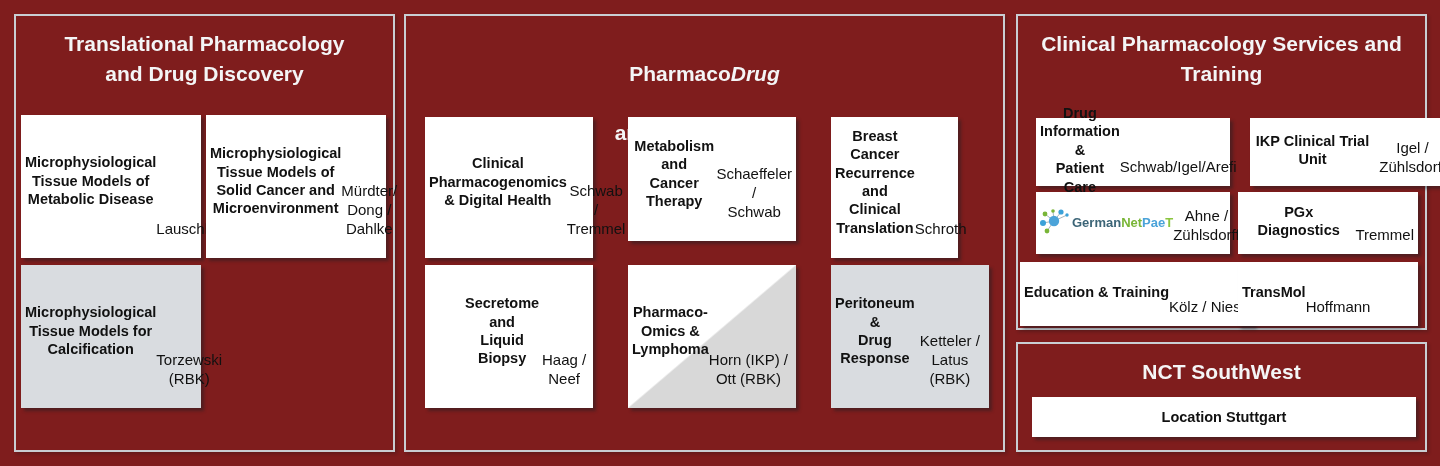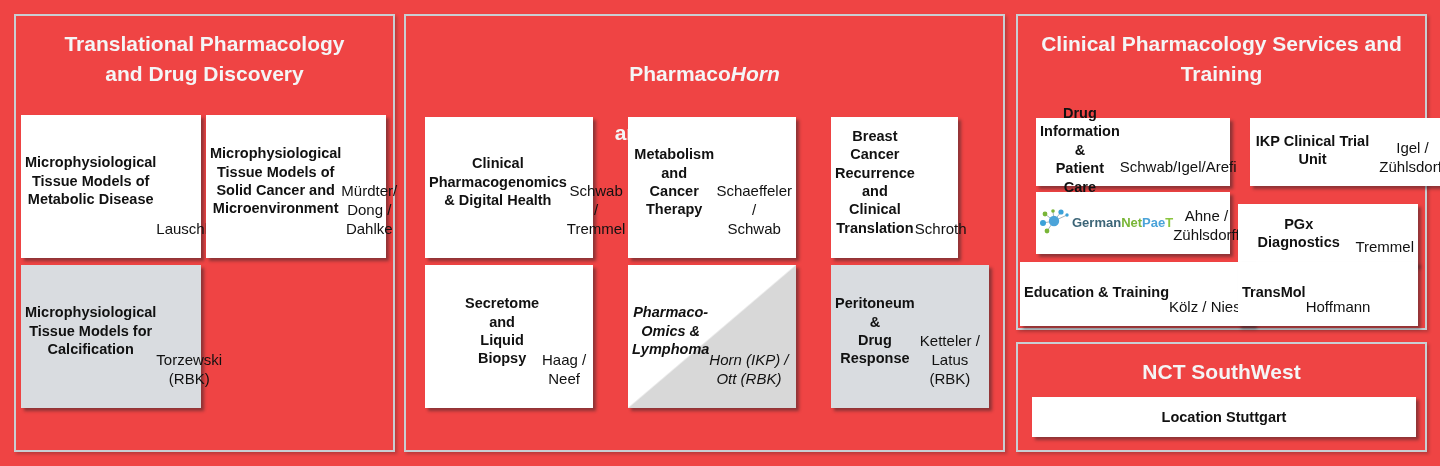--- a/index.html
+++ b/index.html
@@ -1,18 +1,18 @@
 <!DOCTYPE html>
 <html><head>
 <meta charset="utf-8">
 <style>
   html,body { margin:0; padding:0; }
   .stage {
     position:relative; width:1440px; height:466px;
-    background:#ef4444;
+    background:#7f1d1d;
     font-family:"Liberation Sans", sans-serif;
     overflow:hidden;
   }
   .panel {
     position:absolute;
     border:2px solid #c9ced3;
     box-sizing:border-box;
     box-shadow:2px 2px 3px rgba(20,24,28,0.25);
   }
   .panel-header {
@@ -30,21 +30,21 @@
     box-shadow:3px 3px 3px rgba(25,30,36,0.45);
     box-sizing:border-box;
     display:flex;
     flex-direction:row;
     align-items:center;
     text-align:center;
     color:#111111;
     padding:9px 4px 20px 4px;
   }
   .box.gray { background:#d9dce0; }
-  .box.diagonal { background:linear-gradient(to bottom right, #ffffff 49.6%, #d8d8d8 50.4%);font-style:italic; }
+  .box.diagonal { background:linear-gradient(to bottom right, #ffffff 49.6%, #d8d8d8 50.4%); }
   .box.small { padding:6px 4px 10px 4px; }
   .box.location { justify-content:center; padding:6px 4px; }
   .box-title {
     font-weight:bold;
     font-size:14.5px;
     line-height:1.27;
     white-space:pre-line;
   }
   .box-leader {
     margin-top:auto;
@@ -94,32 +94,32 @@
     <div class="box gray" style="left:5px; top:249px; width:180px; height:143px;">
       <div class="box-title">Microphysiological
 Tissue Models for
 Calcification</div>
       <div class="box-leader">Torzewski (RBK)</div>
     </div>
   </div>
 
   <div class="panel" style="left:404px; top:14px; width:601px; height:438px;">
     <div class="panel-header">
-      <div><span>Pharmaco</span><em>Horn</em></div>
+      <div><span>Pharmaco</span><em>Drug</em></div>
       <div>and Drug Therapy</div>
     </div>
 
     <div class="box" style="left:19px; top:101px; width:168px; height:141px;">
       <div class="box-title">Clinical
 Pharmacogenomics
 &amp; Digital Health</div>
       <div class="box-leader">Schwab / Tremmel</div>
     </div>
 
-    <div class="box" style="left:222px; top:101px; width:168px; height:141px;">
+    <div class="box" style="left:222px; top:101px; width:168px; height:124px;">
       <div class="box-title">Metabolism and
 Cancer Therapy</div>
       <div class="box-leader">Schaeffeler /
 Schwab</div>
     </div>
 
     <div class="box" style="left:425px; top:101px; width:127px; height:141px;">
       <div class="box-title">Breast Cancer
 Recurrence and
 Clinical
@@ -182,21 +182,21 @@
           <circle cx="14" cy="13" r="5.2" fill="#4ba3d9"></circle>
         </svg>
         <span class="gnp-german">German</span>
           <span class="gnp-net">Net</span>
           <span class="gnp-pae">Pae</span>
           <span class="gnp-t">T</span>
       </div>
       <div class="box-leader">Ahne / Zühlsdorff</div>
     </div>
 
-    <div class="box small" style="left:220px; top:188px; width:180px; height:62px;">
+    <div class="box small" style="left:220px; top:176px; width:180px; height:62px;">
       <div class="box-title">PGx Diagnostics</div>
       <div class="box-leader">Tremmel</div>
     </div>
 
     <div class="box small" style="left:2px; top:246px; width:234px; height:64px;">
       <div class="box-title">Education &amp; Training</div>
       <div class="box-leader">Kölz / Nies</div>
     </div>
 
     <div class="box small" style="left:220px; top:246px; width:180px; height:64px;">

